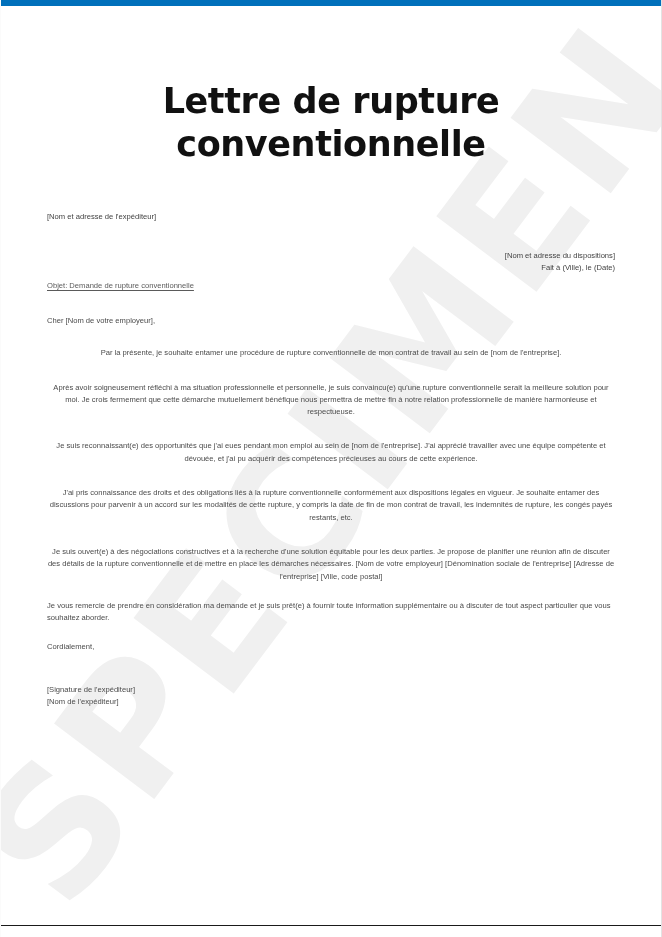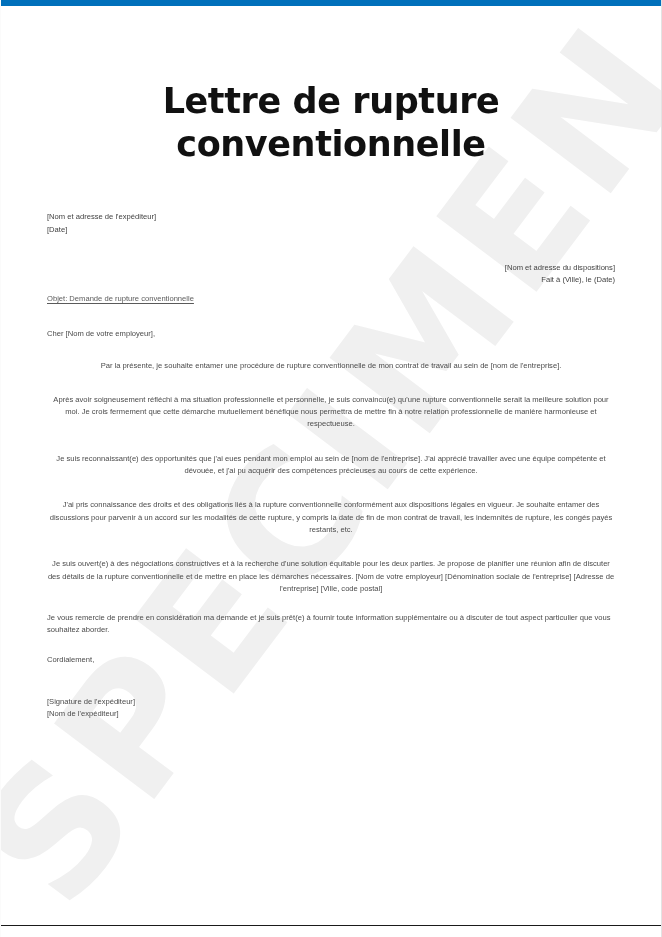--- a/index.html
+++ b/index.html
@@ -166,21 +166,20 @@
   <div id="watermark">
     <div class="wm-text">SPECIMEN</div>
   </div>
 
   <div id="content">
 
     <h1 id="doc-title">Lettre de rupture conventionnelle</h1>
 
     <div class="sender-block">
       <div>[Nom et adresse de l'expéditeur]</div>
-      <div>[Date]</div>
     </div>
 
     <div class="recipient-block">
       <div>[Nom et adresse du dispositions]</div>
       <div>Fait à (Ville), le (Date)</div>
     </div>
 
     <div>
       <span class="subject-line">Objet: Demande de rupture conventionnelle</span>
     </div>

